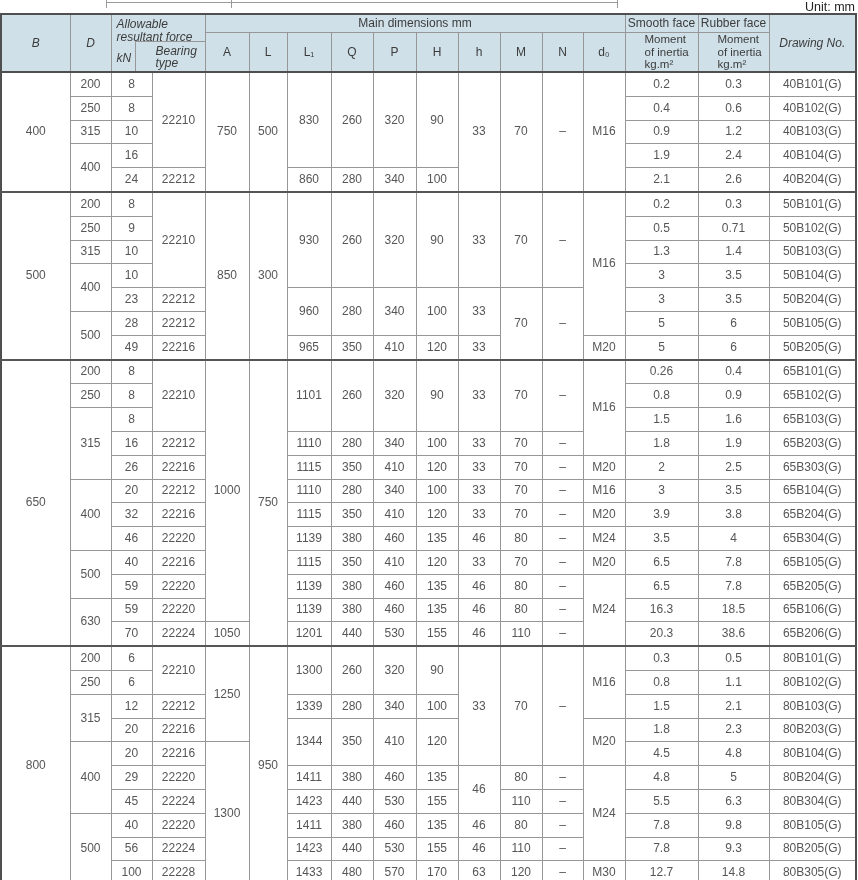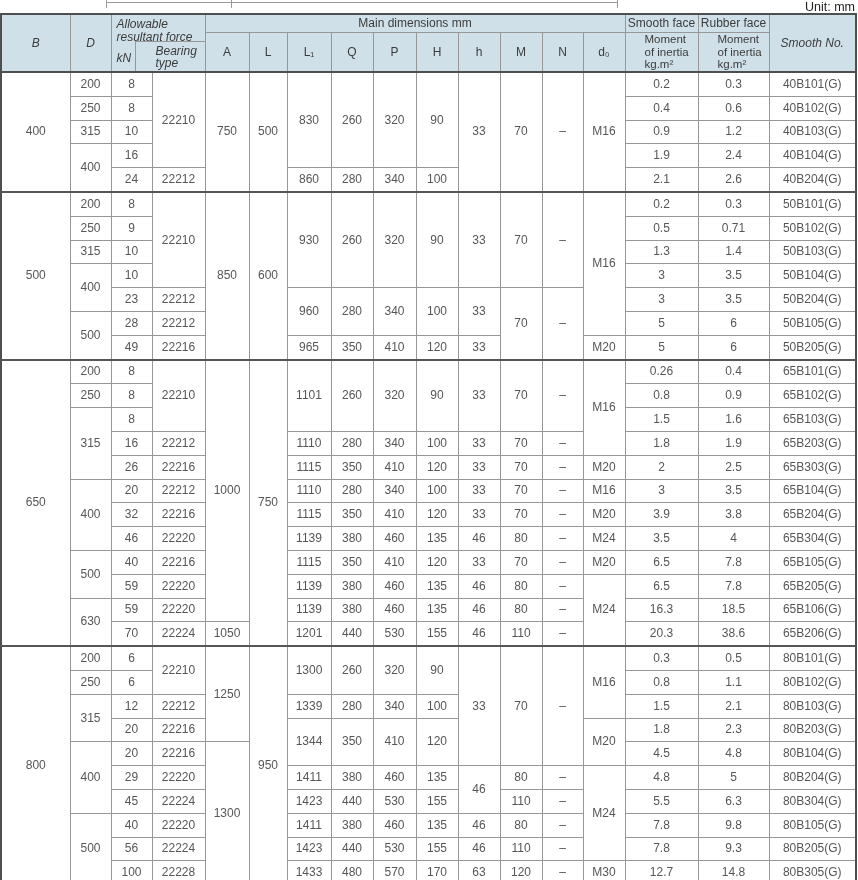--- a/index.html
+++ b/index.html
@@ -93,21 +93,21 @@
       <th rowspan="2" class="rowspan2">B</th>
       <th rowspan="2" class="rowspan2">D</th>
       <th rowspan="2" colspan="2" class="allowable-cell rowspan2">
         <div class="allow-title">Allowable resultant force</div>
         <div class="allow-kn">kN</div>
         <div class="bearing-box">Bearing type</div>
       </th>
       <th colspan="10">Main dimensions mm</th>
       <th>Smooth face</th>
       <th>Rubber face</th>
-      <th rowspan="2" class="rowspan2">Smooth No.</th>
+      <th rowspan="2" class="rowspan2">Drawing No.</th>
     </tr>
     <tr class="sub-row">
       <th>A</th>
       <th>L</th>
       <th>L₁</th>
       <th>Q</th>
       <th>P</th>
       <th>H</th>
       <th>h</th>
       <th>M</th>
@@ -168,21 +168,21 @@
         <td>2.1</td>
         <td>2.6</td>
         <td>40B204(G)</td>
       </tr>
       <tr class="section-start">
         <td rowspan="7">500</td>
         <td>200</td>
         <td>8</td>
         <td rowspan="4">22210</td>
         <td rowspan="7">850</td>
-        <td rowspan="7">600</td>
+        <td rowspan="7">300</td>
         <td rowspan="4">930</td>
         <td rowspan="4">260</td>
         <td rowspan="4">320</td>
         <td rowspan="4">90</td>
         <td rowspan="4">33</td>
         <td rowspan="4">70</td>
         <td rowspan="4">–</td>
         <td rowspan="6">M16</td>
         <td>0.2</td>
         <td>0.3</td>

